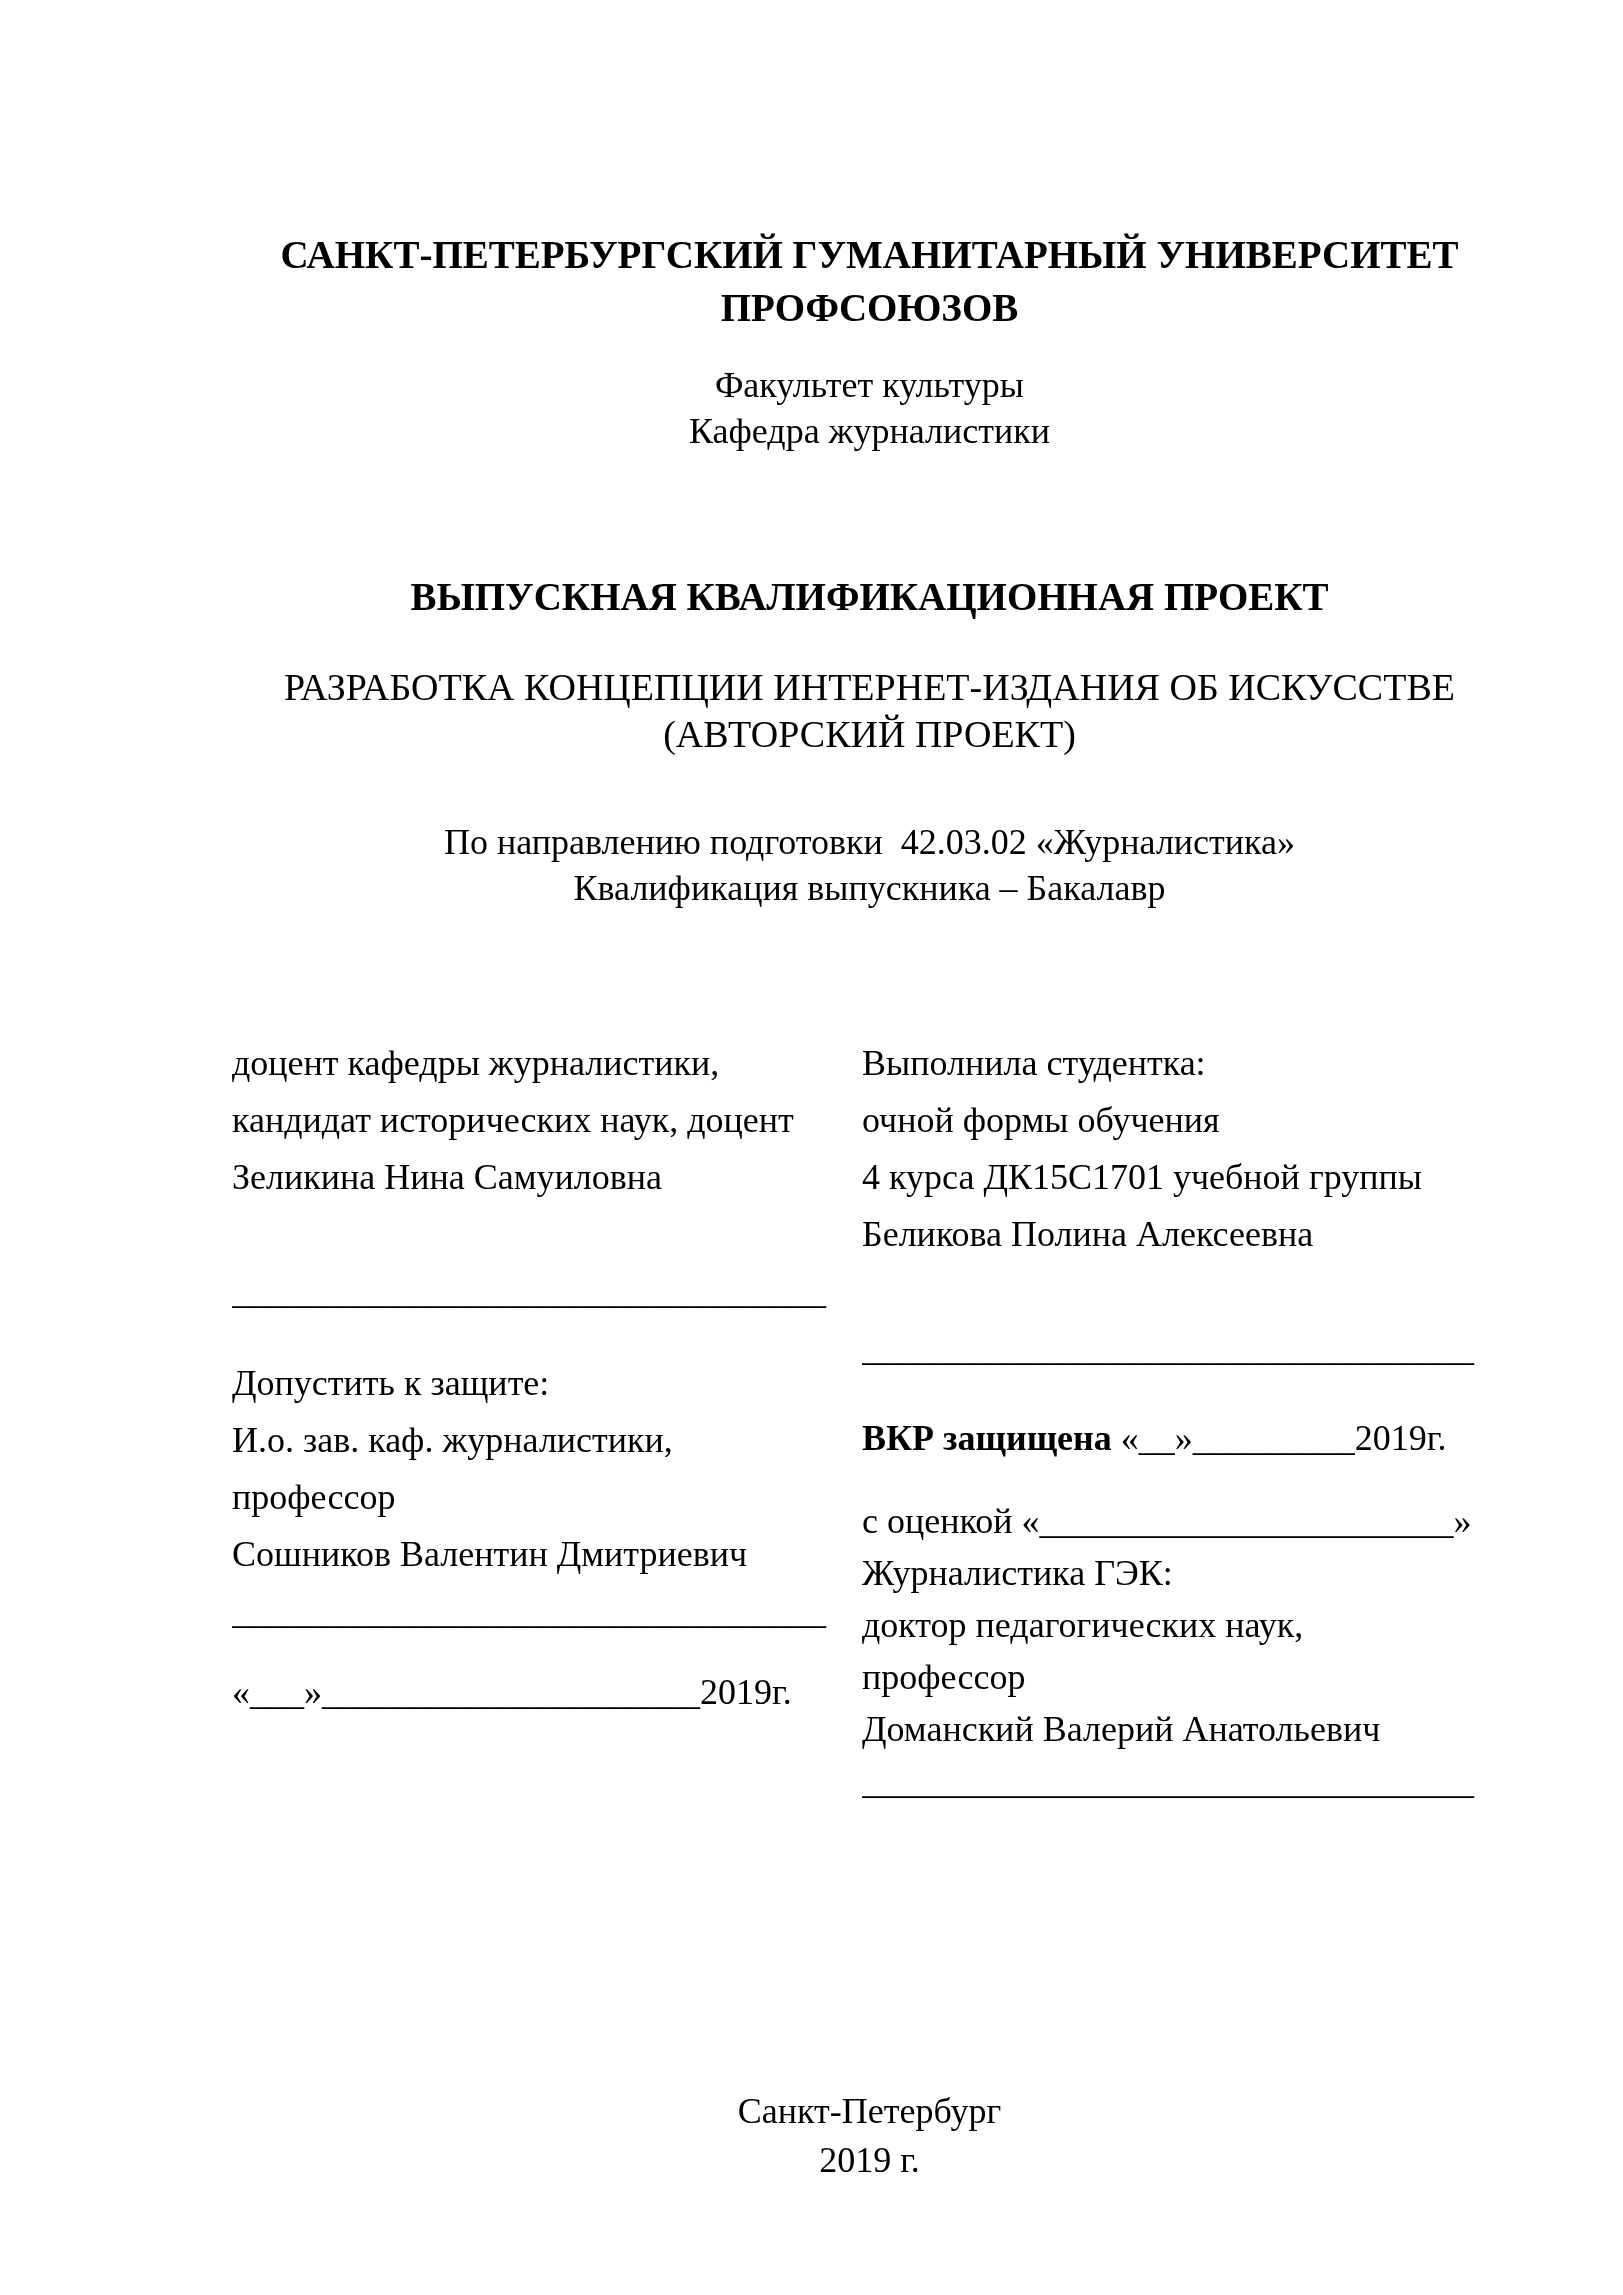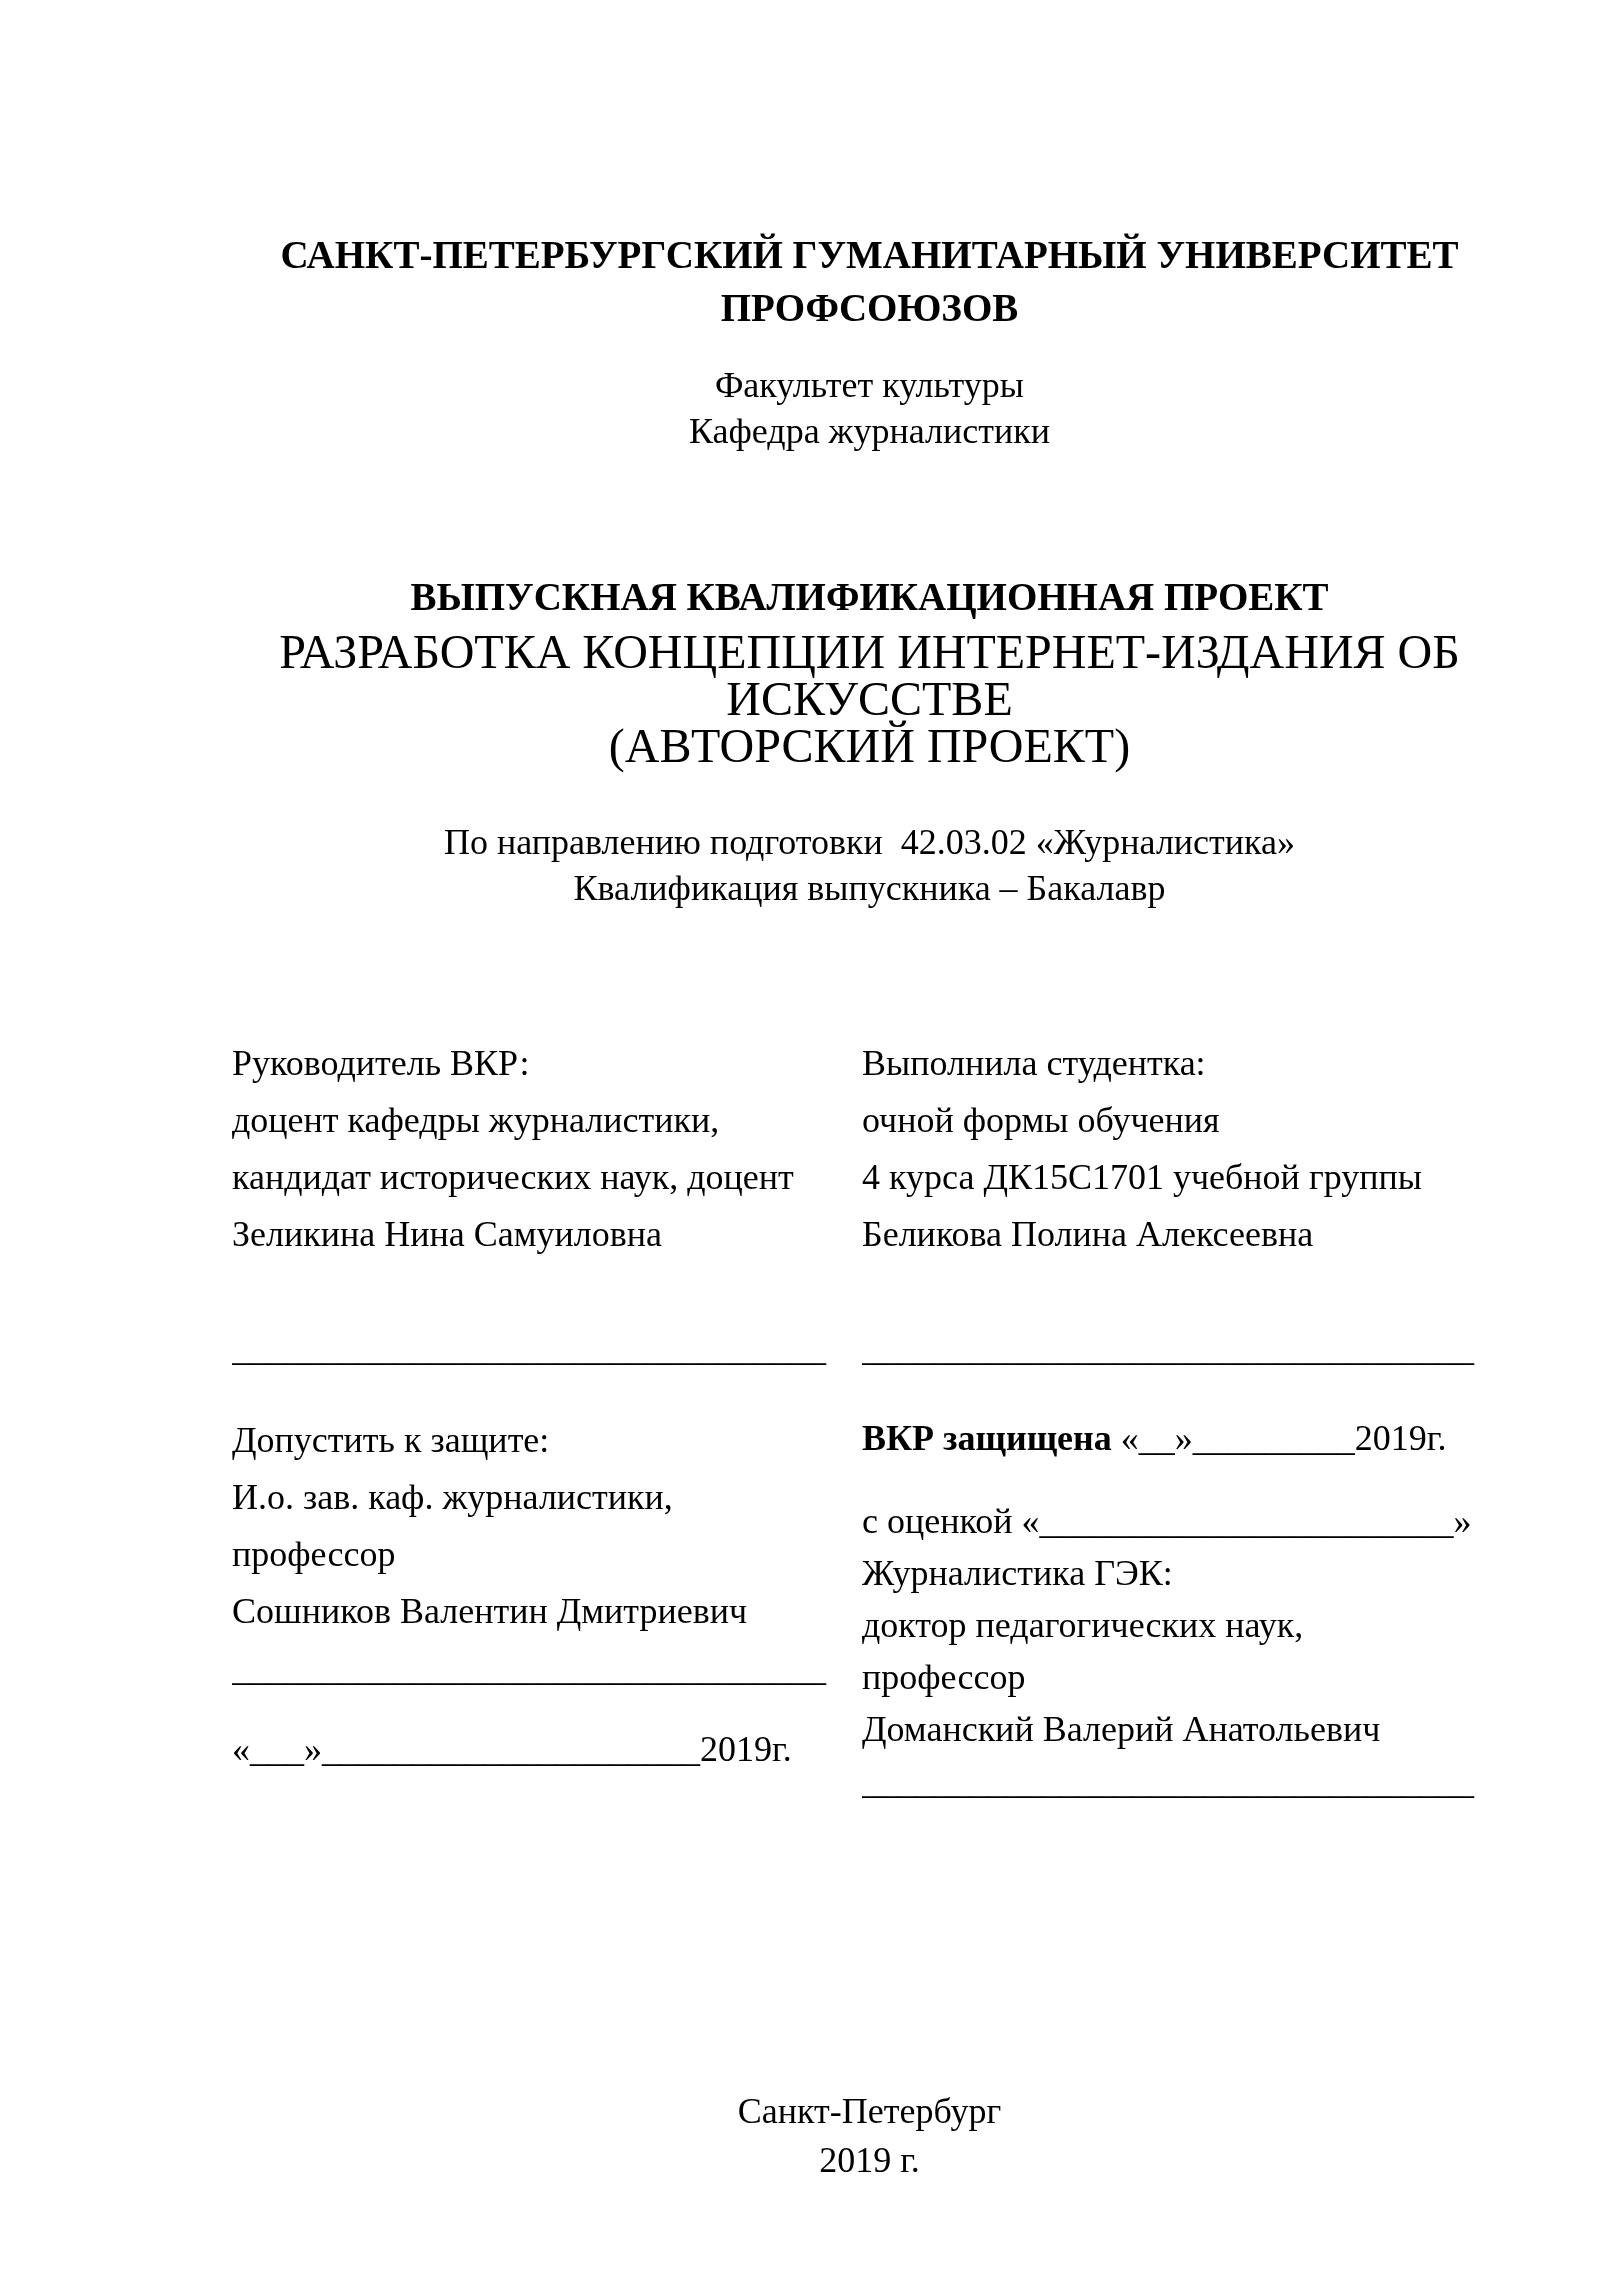--- a/index.html
+++ b/index.html
@@ -36,22 +36,22 @@
     font-size: 36px;
     line-height: 46px;
   }
   .worktype-block {
     top: 536px;
     font-size: 39px;
     font-weight: bold;
     line-height: 49px;
   }
   .title-block {
-    top: 592px;
-    font-size: 48px;
+    top: 628px;
+    font-size: 38px;
     line-height: 47px;
   }
   .program-block {
     top: 783px;
     font-size: 36px;
     line-height: 46px;
   }
   .columns {
     top: 1035px;
     display: flex;
@@ -102,21 +102,20 @@
   </div>
 
   <div class="content-abs centered program-block">
     <div class="line">По направлению подготовки  42.03.02 «Журналистика»</div>
     <div class="line">Квалификация выпускника – Бакалавр</div>
   </div>
 
   <div class="content-abs columns">
 
     <div class="col-left">
-      <div class="line">Руководитель ВКР:</div>
       <div class="line">доцент кафедры журналистики,</div>
       <div class="line">кандидат исторических наук, доцент</div>
       <div class="line">Зеликина Нина Самуиловна</div>
       <div class="spacer-line"></div>
       <div class="line sig-line">_________________________________</div>
       <div class="spacer-45"></div>
       <div class="line">Допустить к защите:</div>
       <div class="line">И.о. зав. каф. журналистики,</div>
       <div class="line">профессор</div>
       <div class="line">Сошников Валентин Дмитриевич</div>

